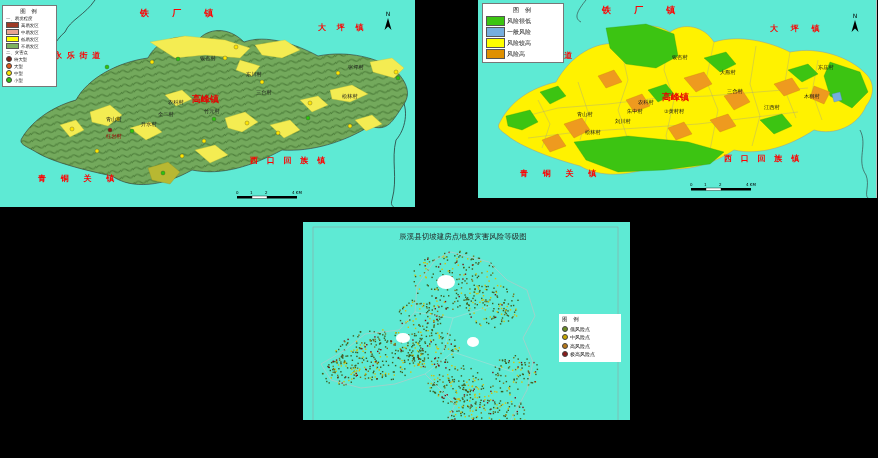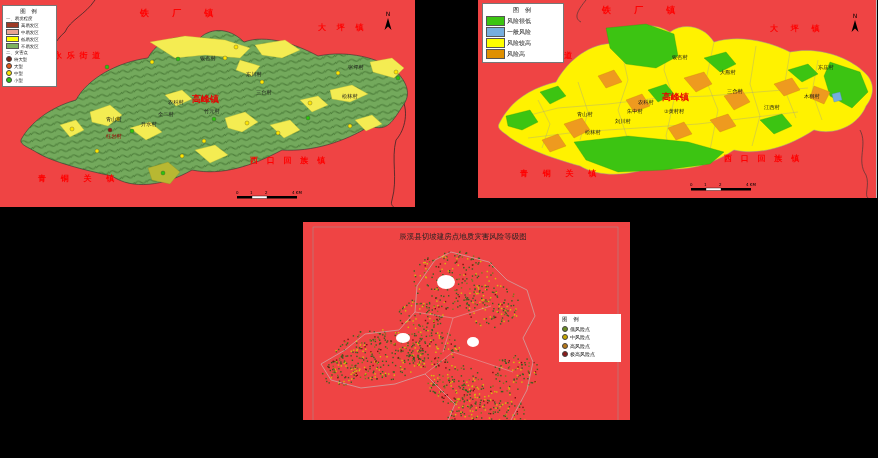--- a/index.html
+++ b/index.html
@@ -1,18 +1,18 @@
 <!DOCTYPE html>
 <html><head>
 <meta charset="utf-8">
 <style>
   html,body{margin:0;padding:0;background:#000;}
   body{width:878px;height:458px;position:relative;overflow:hidden;
        font-family:"DejaVu Sans","Liberation Sans",sans-serif;}
-  .panel{position:absolute;background:#ef4444;overflow:hidden;}
+  .panel{position:absolute;background:#5eead4;overflow:hidden;}
   #panel-a{left:0;top:0;width:415px;height:207px;}
   #panel-b{left:478px;top:0;width:398px;height:198px;border-right:1px solid #bbb;}
   #panel-c{left:303px;top:222px;width:327px;height:198px;}
   .panel svg{position:absolute;left:0;top:0;}
   
   .legend{position:absolute;background:#fff;border:1px solid #777;padding:2px 3px;z-index:5;}
   .lg-title{text-align:center;font-size:5.5px;letter-spacing:2px;color:#111;margin-bottom:1px;}
   .lg-sec{font-size:4.4px;color:#111;margin:1px 0;}
   .lg-row{display:flex;align-items:center;gap:2px;margin:1px 0;}
   .lg-lb{font-size:4.4px;color:#111;white-space:nowrap;}

